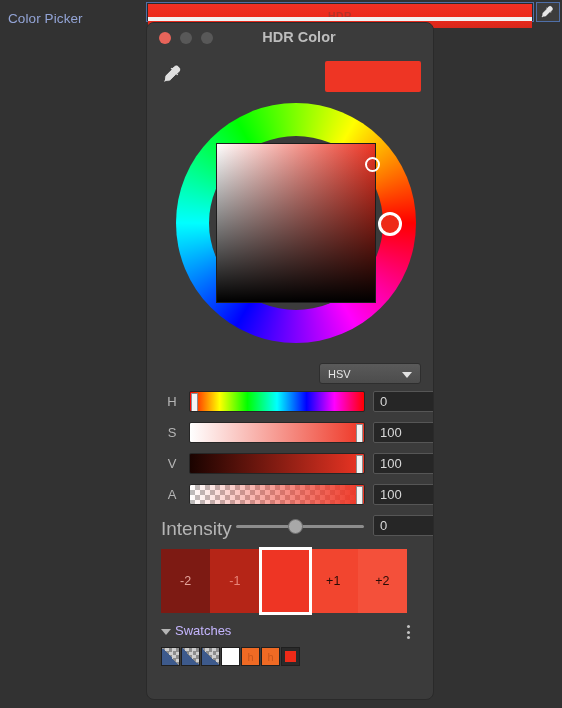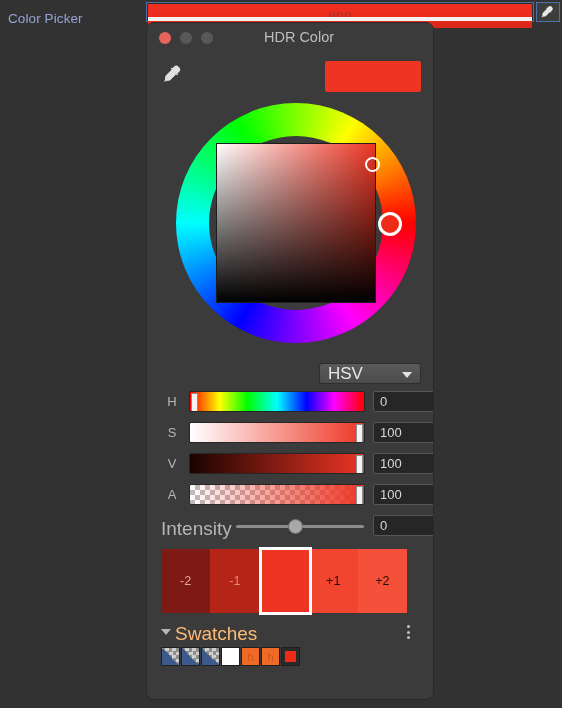--- a/index.html
+++ b/index.html
@@ -90,21 +90,21 @@
   }
   #tl-close  { left: 12px; background: #e8645a; }
   #tl-min    { left: 33px; background: #585858; }
   #tl-zoom   { left: 54px; background: #585858; }
 
   #panel-title {
     position: absolute;
     left: 0; right: 0; top: 6px;
     text-align: center;
     font-size: 14.5px;
-    font-weight: 400;
+    font-weight: 700;
     color: #bdbdbd;
     padding-left: 18px;
   }
 
   
   #tool-row { position: relative; height: 48px; }
 
   #eyedrop-btn-panel {
     position: absolute;
     left: 14px; top: 8px;
@@ -172,21 +172,21 @@
   #mode-select {
     position: absolute;
     left: 172px; top: 0;
     width: 102px; height: 21px;
     background: linear-gradient(180deg,#5a5a5a 0%,#4c4c4c 100%);
     border: 1px solid #2e2e2e;
     border-radius: 3px;
     display: flex; align-items: center;
   }
   #mode-value {
-    font-size: 17px;
+    font-size: 11px;
     color: #e6e6e6;
     margin-left: 8px;
   }
   #mode-caret {
     position: absolute;
     right: 8px; top: 8px;
     width: 0; height: 0;
     border-left: 5px solid transparent;
     border-right: 5px solid transparent;
     border-top: 6px solid #e2e2e2;
@@ -324,22 +324,22 @@
     position: absolute;
     left: 0; top: 6px;
     width: 0; height: 0;
     border-left: 5px solid transparent;
     border-right: 5px solid transparent;
     border-top: 6px solid #b5b5b5;
   }
   #swatches-title {
     position: absolute;
     left: 14px; top: 0;
-    font-size: 19px;
-    color: #fdba74;
+    font-size: 13px;
+    color: #c4b5fd;
   }
   #swatches-menu {
     position: absolute;
     left: 240px; top: 1px;
     width: 14px; height: 16px;
     display: flex;
     flex-direction: column;
     align-items: center;
     justify-content: space-between;
     padding: 1px 0;

